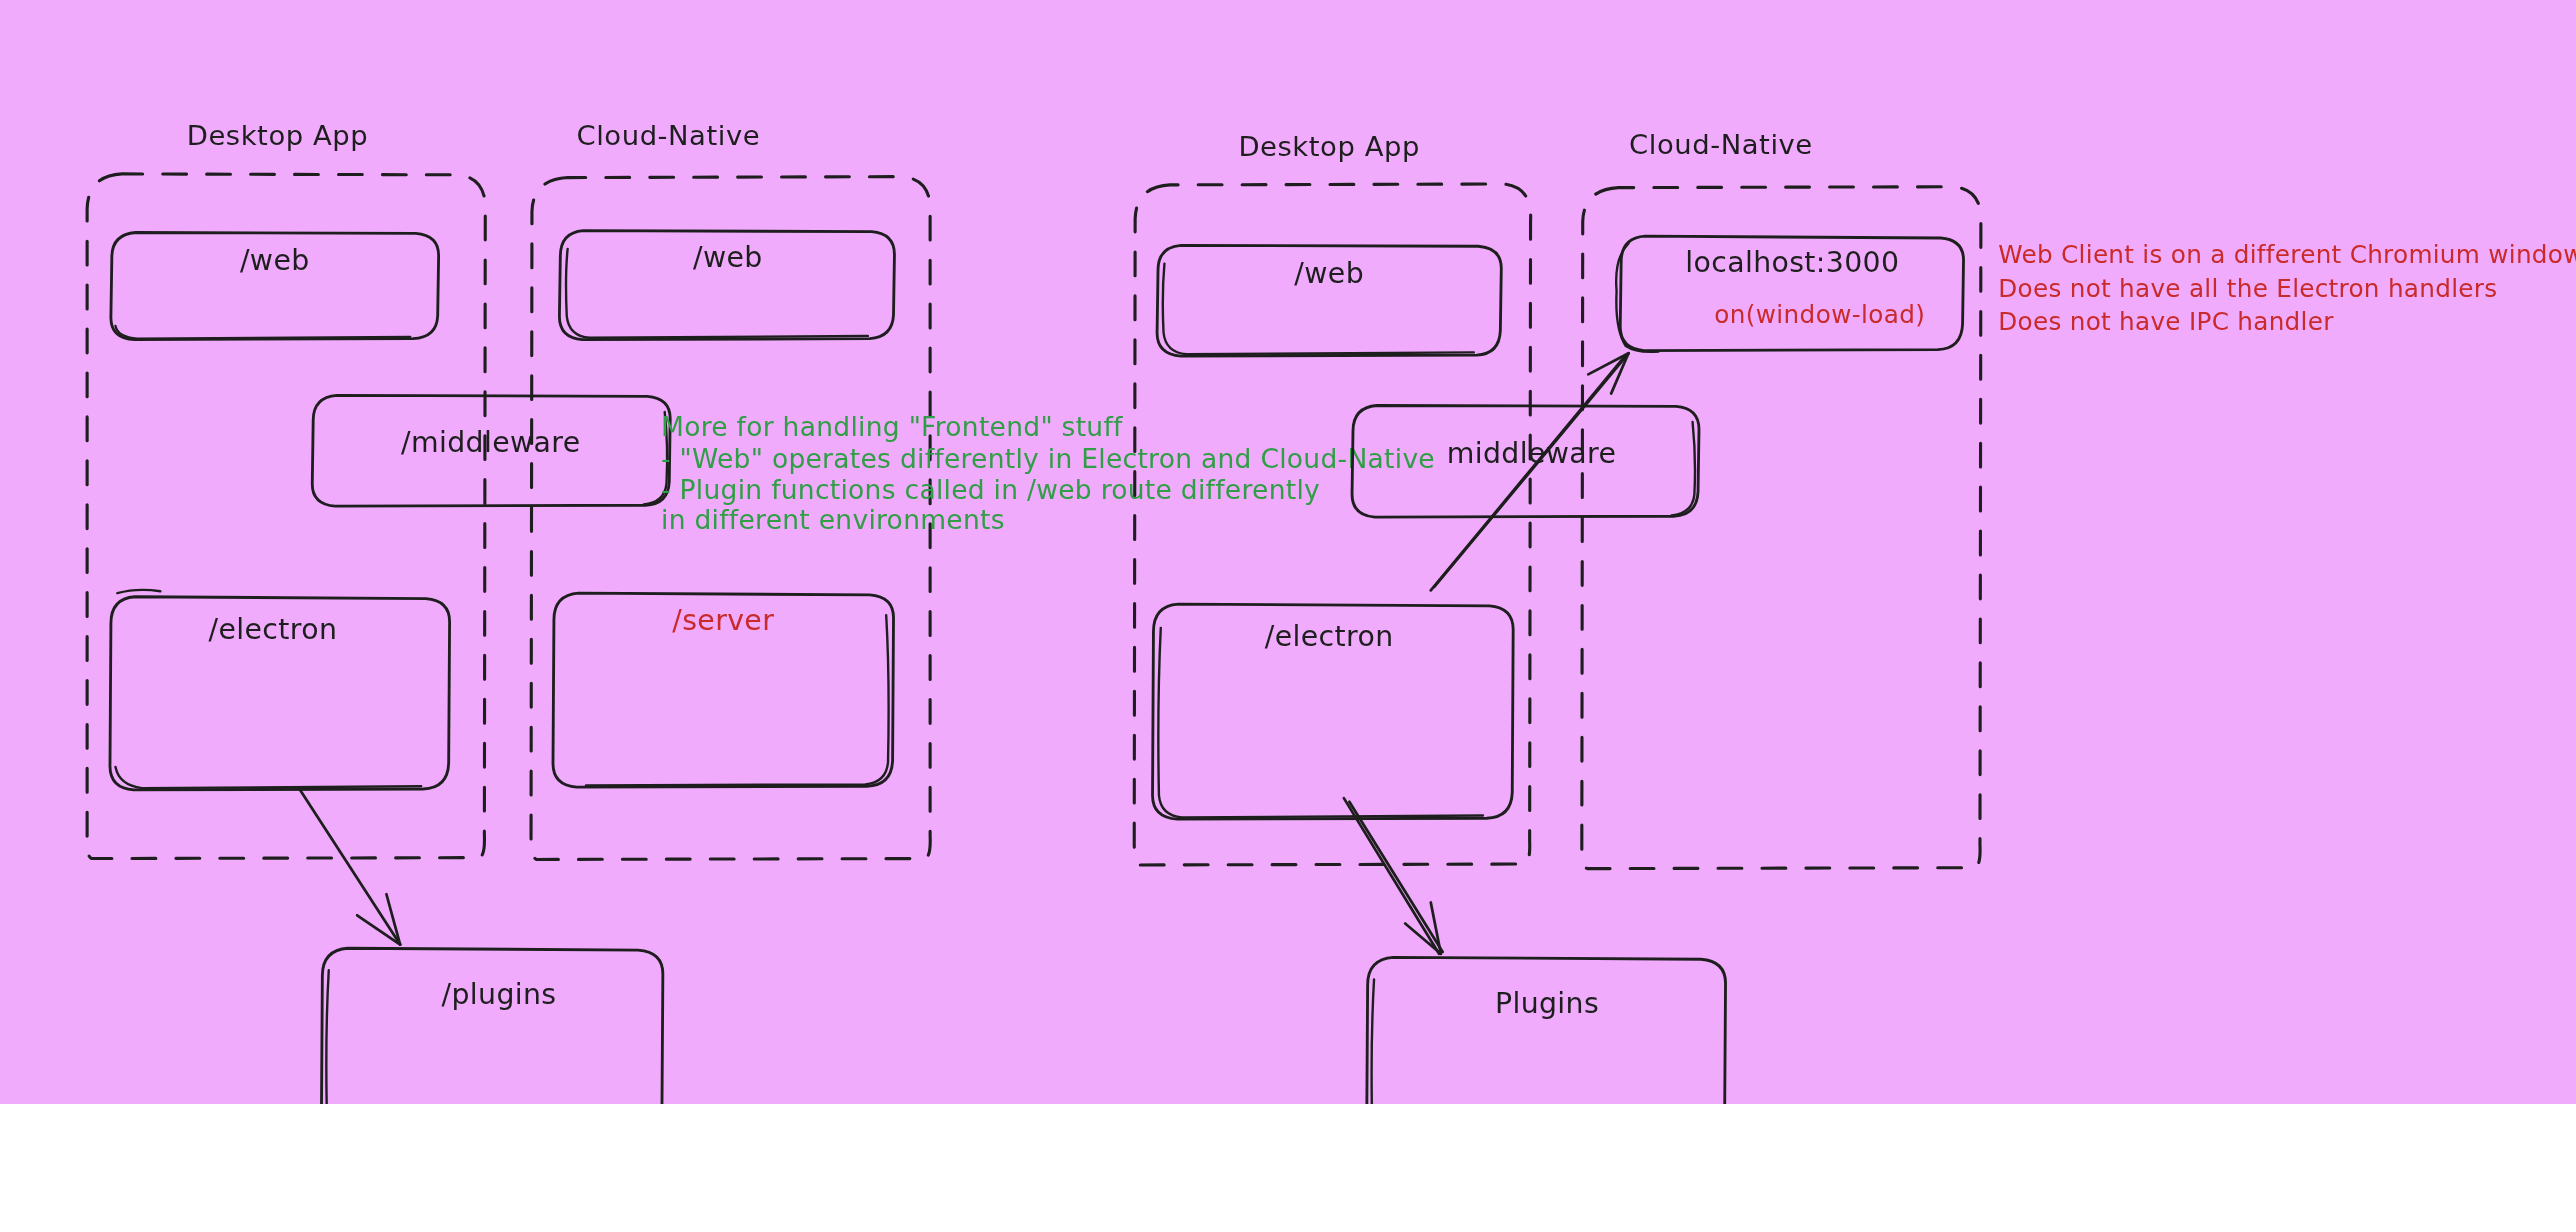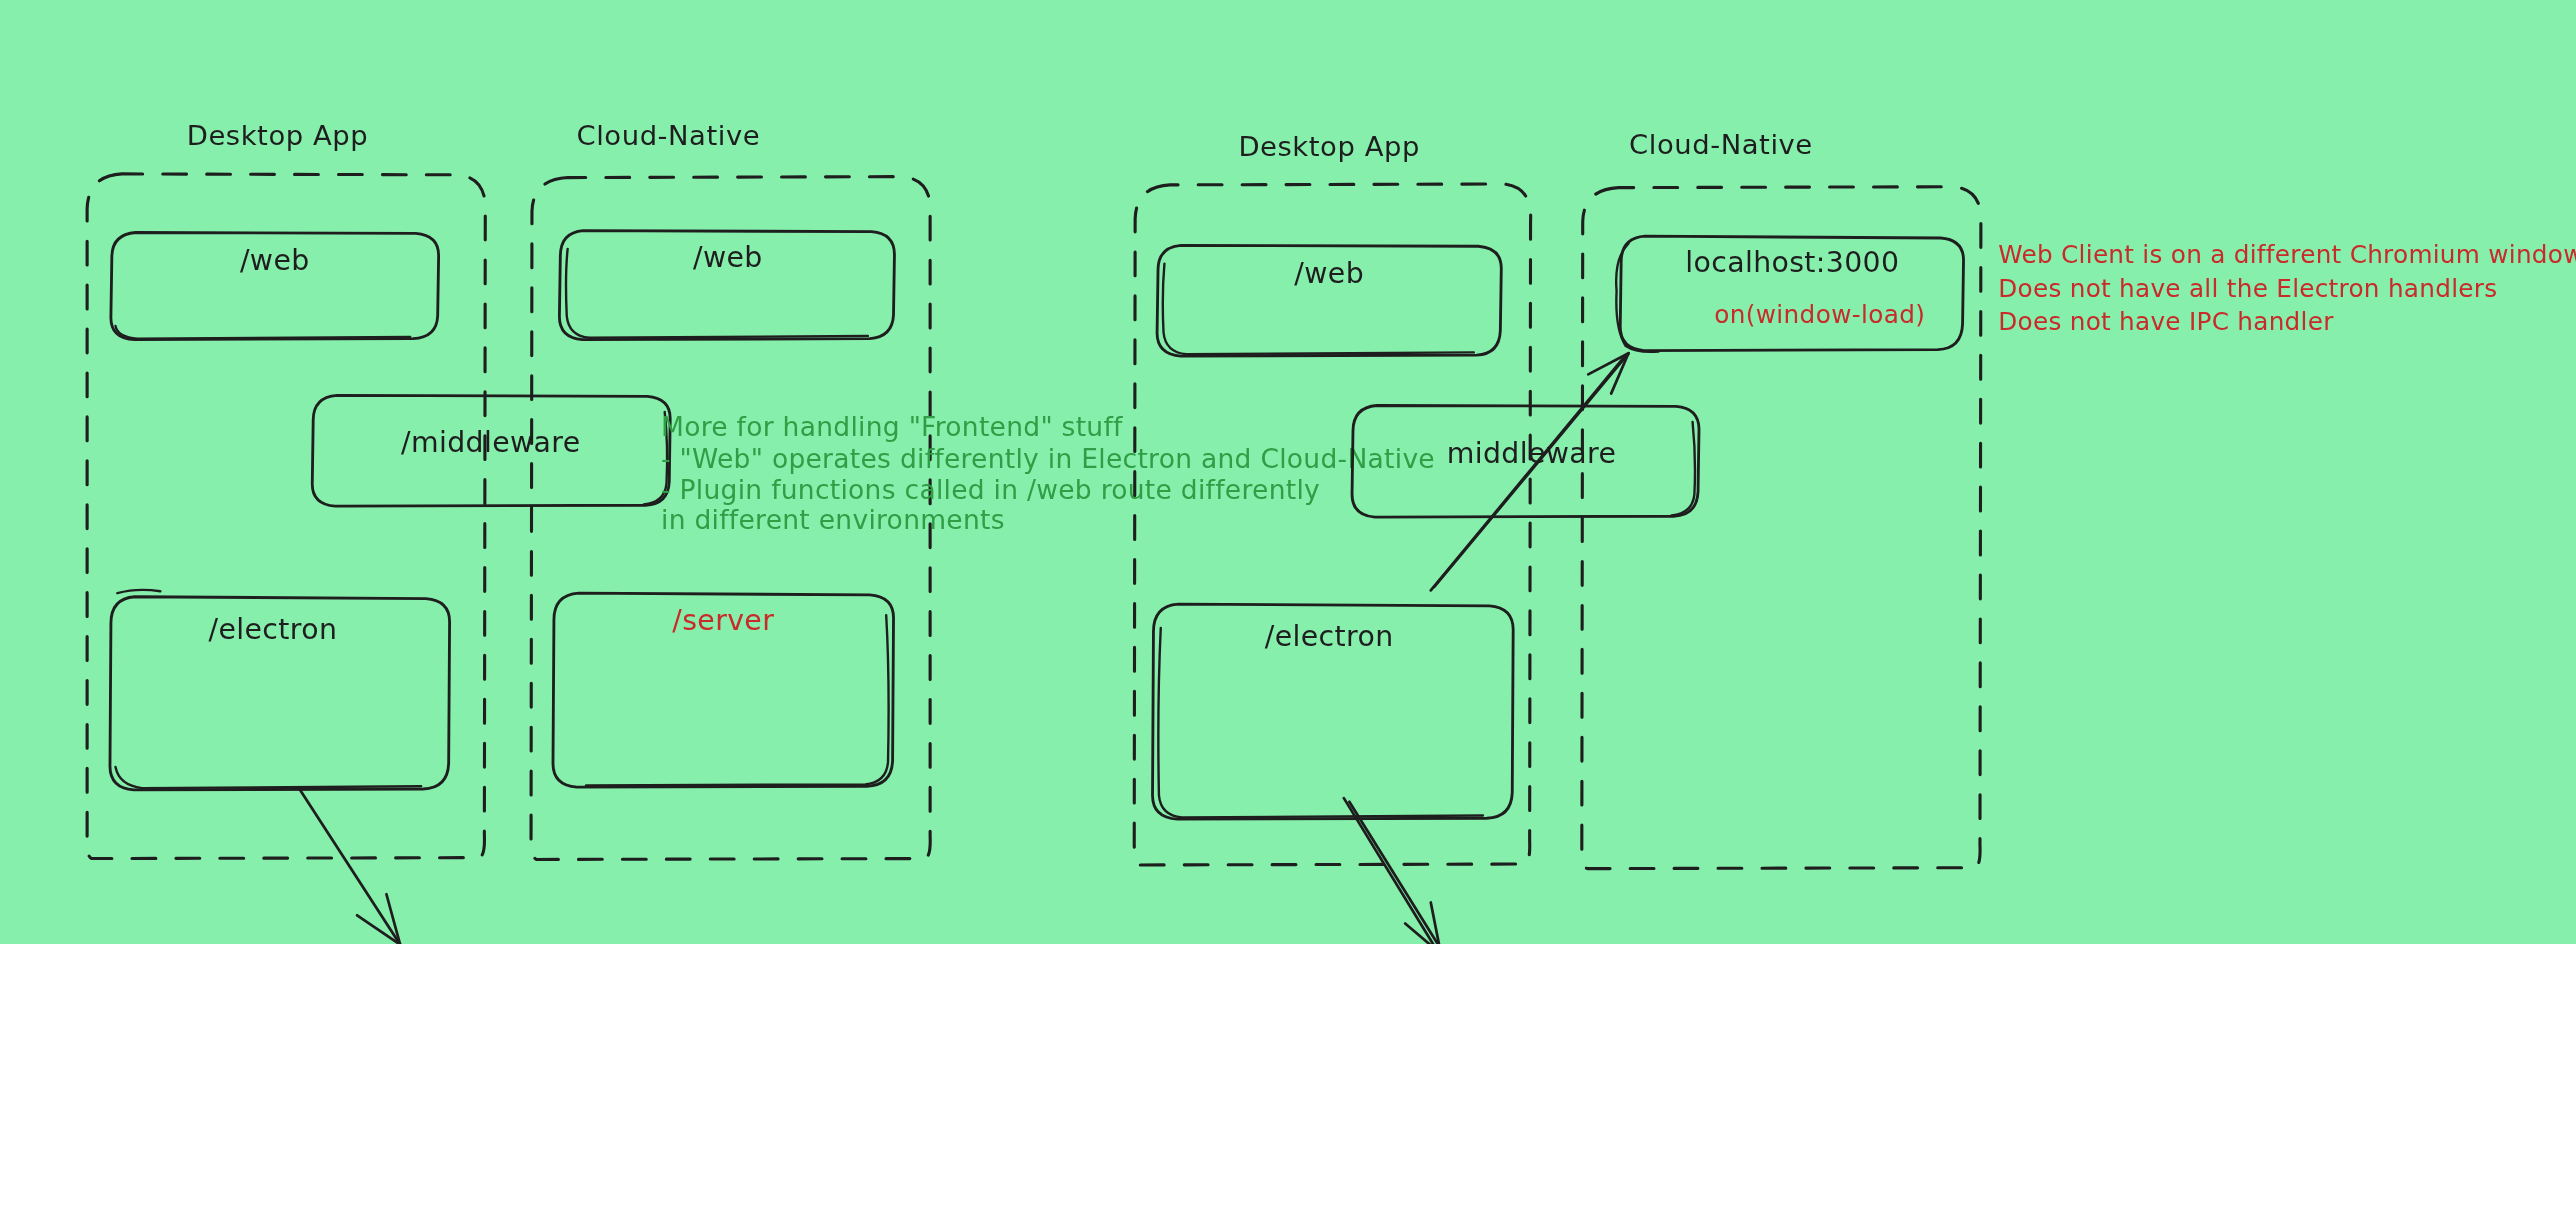--- a/index.html
+++ b/index.html
@@ -3,22 +3,22 @@
 <meta charset="utf-8">
 <style>
   html, body {
     margin: 0;
     padding: 0;
     background: #ffffff;
   }
   #canvas-root {
     position: relative;
     width: 2576px;
-    height: 944px;
-    background: #86efac;
+    height: 1104px;
+    background: #f0abfc;
     overflow: hidden;
     font-family: "DejaVu Sans", sans-serif;
   }
   #diagram-svg {
     position: absolute;
     top: 0;
     left: 0;
     width: 2576px;
     height: 1232px;
   }

